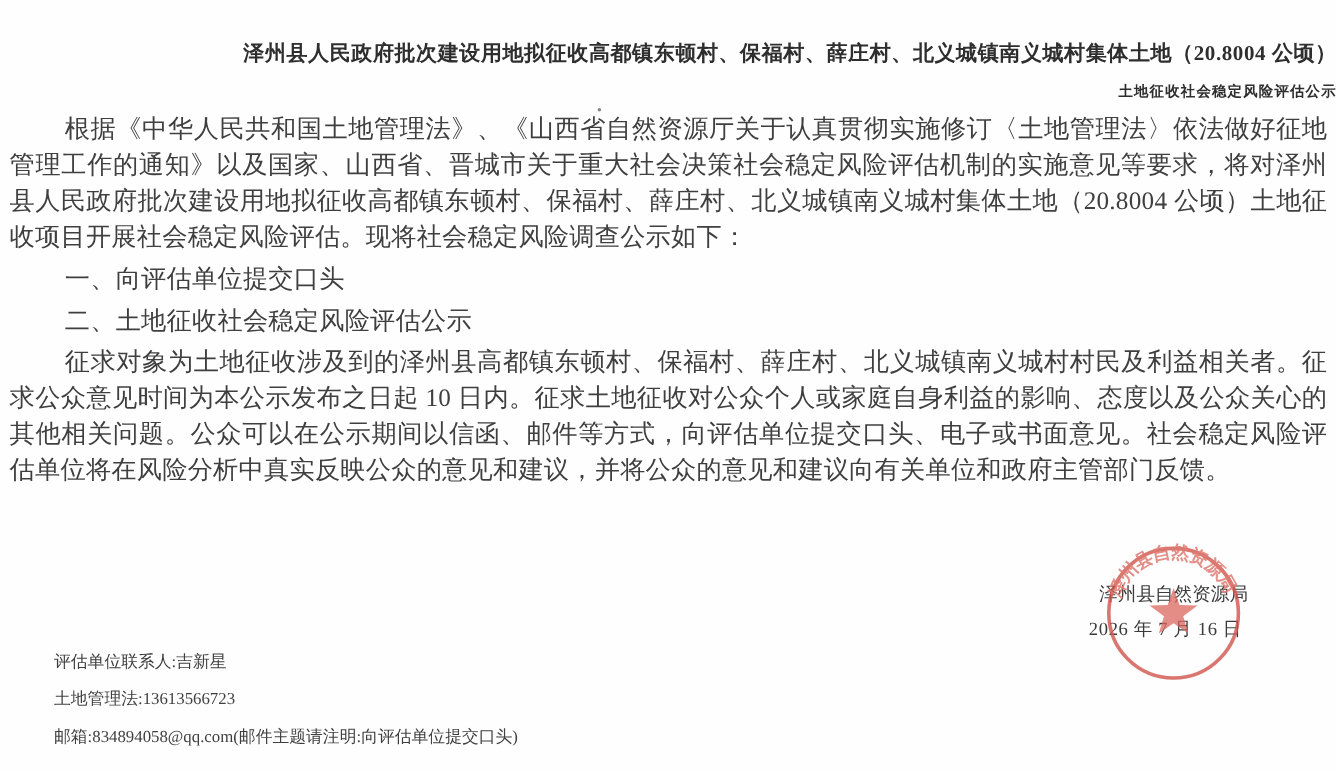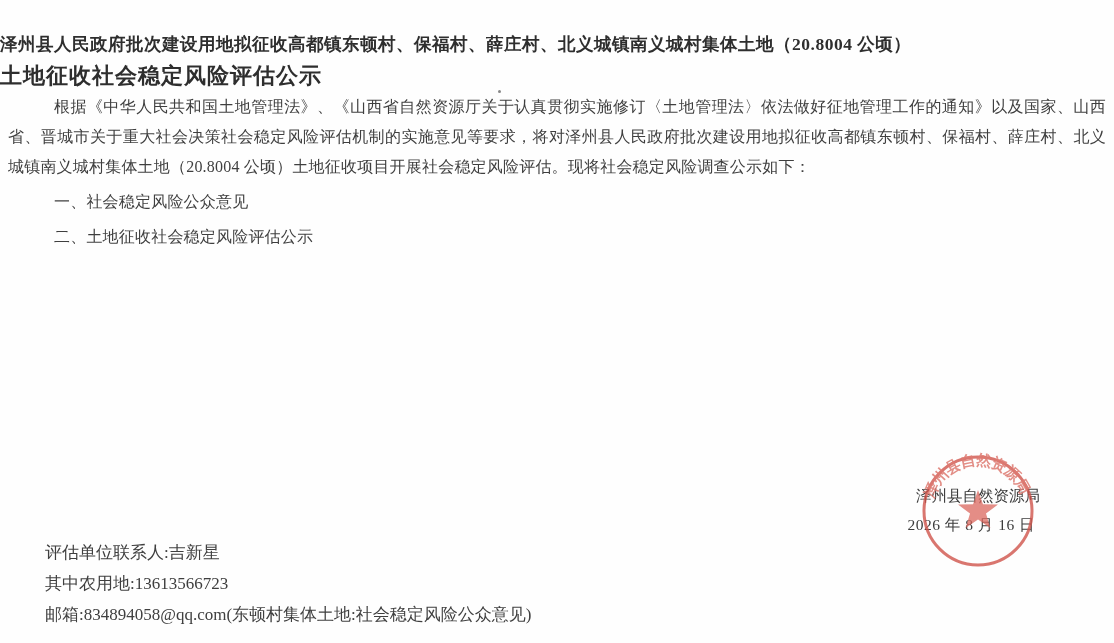--- a/index.html
+++ b/index.html
@@ -4,44 +4,44 @@
 <style>
   html,body{margin:0;padding:0;background:#ffffff;}
   .page{
     position:relative;
     width:1114px;height:643px;
     background:#fefefe;
     overflow:hidden;
     font-family:"Liberation Serif","DejaVu Serif",serif;
     color:#3f3f3f;
   }
-  .title{margin-top:28px;text-align:left;font-weight:bold;color:#2e2e2e;}
+  .title{margin-top:28px;text-align:right;font-weight:bold;color:#2e2e2e;}
   .title .t1{font-size:17.5px;line-height:32px;letter-spacing:0.5px;}
-  .title .t2{font-size:22px;line-height:32px;letter-spacing:1px;}
+  .title .t2{font-size:12px;line-height:32px;letter-spacing:1px;}
   .body{
     margin:0 8px;
-    font-size:16px;
+    font-size:21px;
     line-height:30px;
     text-align:justify;
     letter-spacing:0.2px;
   }
   .body p{margin:0;}
   .body p.indent{text-indent:46px;}
   .body p.heading{padding-left:46px;margin-top:5px;}
   .body p.s2m{margin-top:4px;}
   .signature{
     position:absolute;top:481px;right:74px;
     font-size:15.5px;line-height:29px;
     text-align:right;color:#3b3b3b;
     z-index:1;
   }
   .signature .date{padding-right:5px;letter-spacing:0.5px;}
   .contact{
     position:absolute;left:45px;top:537px;
-    font-size:17px;line-height:31px;color:#3f3f3f;
+    font-size:14px;line-height:31px;color:#3f3f3f;
   }
   .seal{
     position:absolute;left:919px;top:452px;
     width:118px;height:118px;
     z-index:2;pointer-events:none;
   }
   .seal circle{opacity:0.8;}
   .seal polygon{opacity:0.75;}
   .seal .arc-text{fill:#de7b72;opacity:0.85;font-family:"Liberation Serif","DejaVu Serif",serif;font-size:15px;font-weight:bold;}
   .scan-dot{
@@ -55,39 +55,40 @@
 
 <div class="page">
 
   <div class="title">
     <div class="t1">泽州县人民政府批次建设用地拟征收高都镇东顿村、保福村、薛庄村、北义城镇南义城村集体土地（20.8004 公顷）</div>
     <div class="t2">土地征收社会稳定风险评估公示</div>
   </div>
 
   <div class="body">
     <p class="indent">根据《中华人民共和国土地管理法》、《山西省自然资源厅关于认真贯彻实施修订〈土地管理法〉依法做好征地管理工作的通知》以及国家、山西省、晋城市关于重大社会决策社会稳定风险评估机制的实施意见等要求，将对泽州县人民政府批次建设用地拟征收高都镇东顿村、保福村、薛庄村、北义城镇南义城村集体土地（20.8004 公顷）土地征收项目开展社会稳定风险评估。现将社会稳定风险调查公示如下：</p>
-    <p class="heading">一、社会稳定风险公众意见</p>
+    <p class="heading">一、向评估单位提交口头</p>
     <p class="heading">二、土地征收社会稳定风险评估公示</p>
+    <p class="indent s2m">征求对象为土地征收涉及到的泽州县高都镇东顿村、保福村、薛庄村、北义城镇南义城村村民及利益相关者。征求公众意见时间为本公示发布之日起 10 日内。征求土地征收对公众个人或家庭自身利益的影响、态度以及公众关心的其他相关问题。公众可以在公示期间以信函、邮件等方式，向评估单位提交口头、电子或书面意见。社会稳定风险评估单位将在风险分析中真实反映公众的意见和建议，并将公众的意见和建议向有关单位和政府主管部门反馈。</p>
   </div>
 
   <div class="signature">
     <div>泽州县自然资源局</div>
-    <div class="date">2026 年 8 月 16 日</div>
+    <div class="date">2026 年 7 月 16 日</div>
   </div>
 
   <svg class="seal" viewBox="0 0 118 118" xmlns="http://www.w3.org/2000/svg">
     <circle cx="59" cy="59" r="54" fill="none" stroke="#d0544b" stroke-width="3"></circle>
     <polygon fill="#db675e" points="59,38 63.94,52.2 78.97,52.51 66.99,61.6 71.34,75.99 59,67.4 46.66,75.99 51.01,61.6 39.03,52.51 54.06,52.2"></polygon>
     <path id="sealArc" d="M 14.6 47.1 A 46 46 0 0 1 103.4 47.1" fill="none" stroke="none"></path>
     <text class="arc-text">
       <textPath href="#sealArc" xlink:href="#sealArc" startOffset="0" textLength="116" lengthAdjust="spacing">泽州县自然资源局</textPath>
     </text>
   </svg>
 
   <div class="contact">
     <div>评估单位联系人:吉新星</div>
-    <div>其中农用地:13613566723</div>
-    <div>邮箱:834894058@qq.com(东顿村集体土地:社会稳定风险公众意见)</div>
+    <div>土地管理法:13613566723</div>
+    <div>邮箱:834894058@qq.com(邮件主题请注明:向评估单位提交口头)</div>
   </div>
 
   <div class="scan-dot"></div>
 
 </div>
 
 </body></html>

